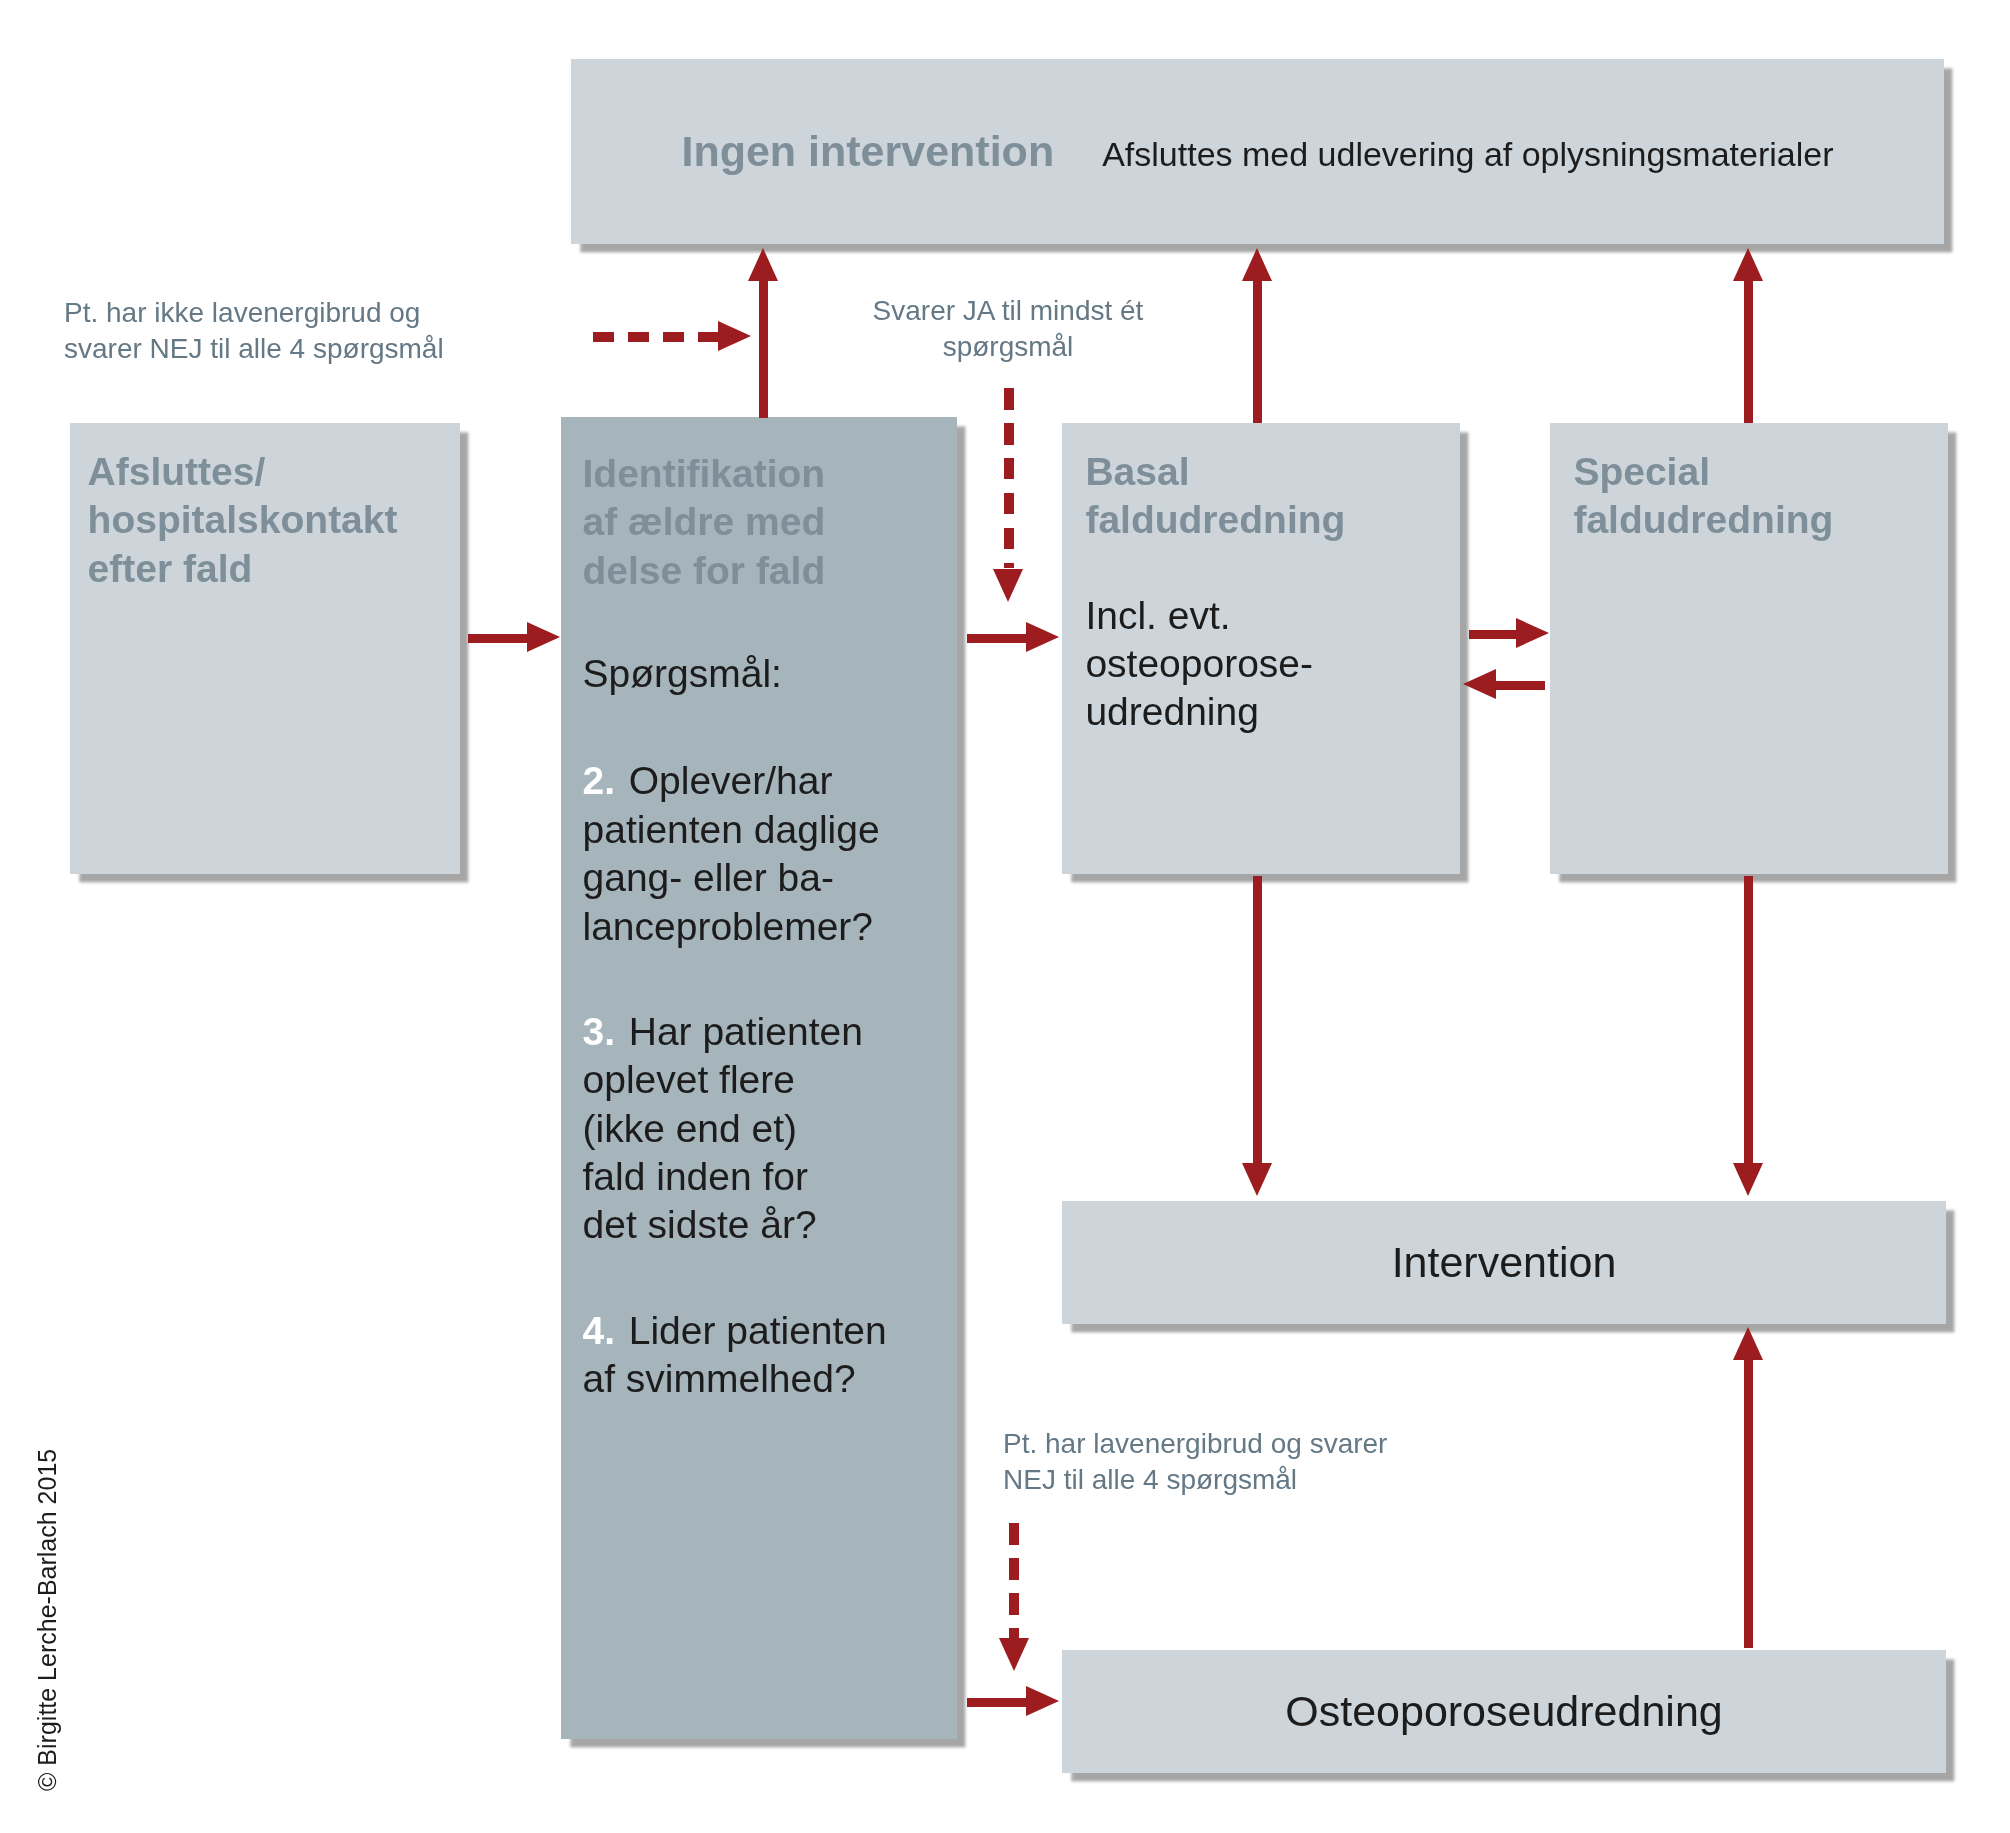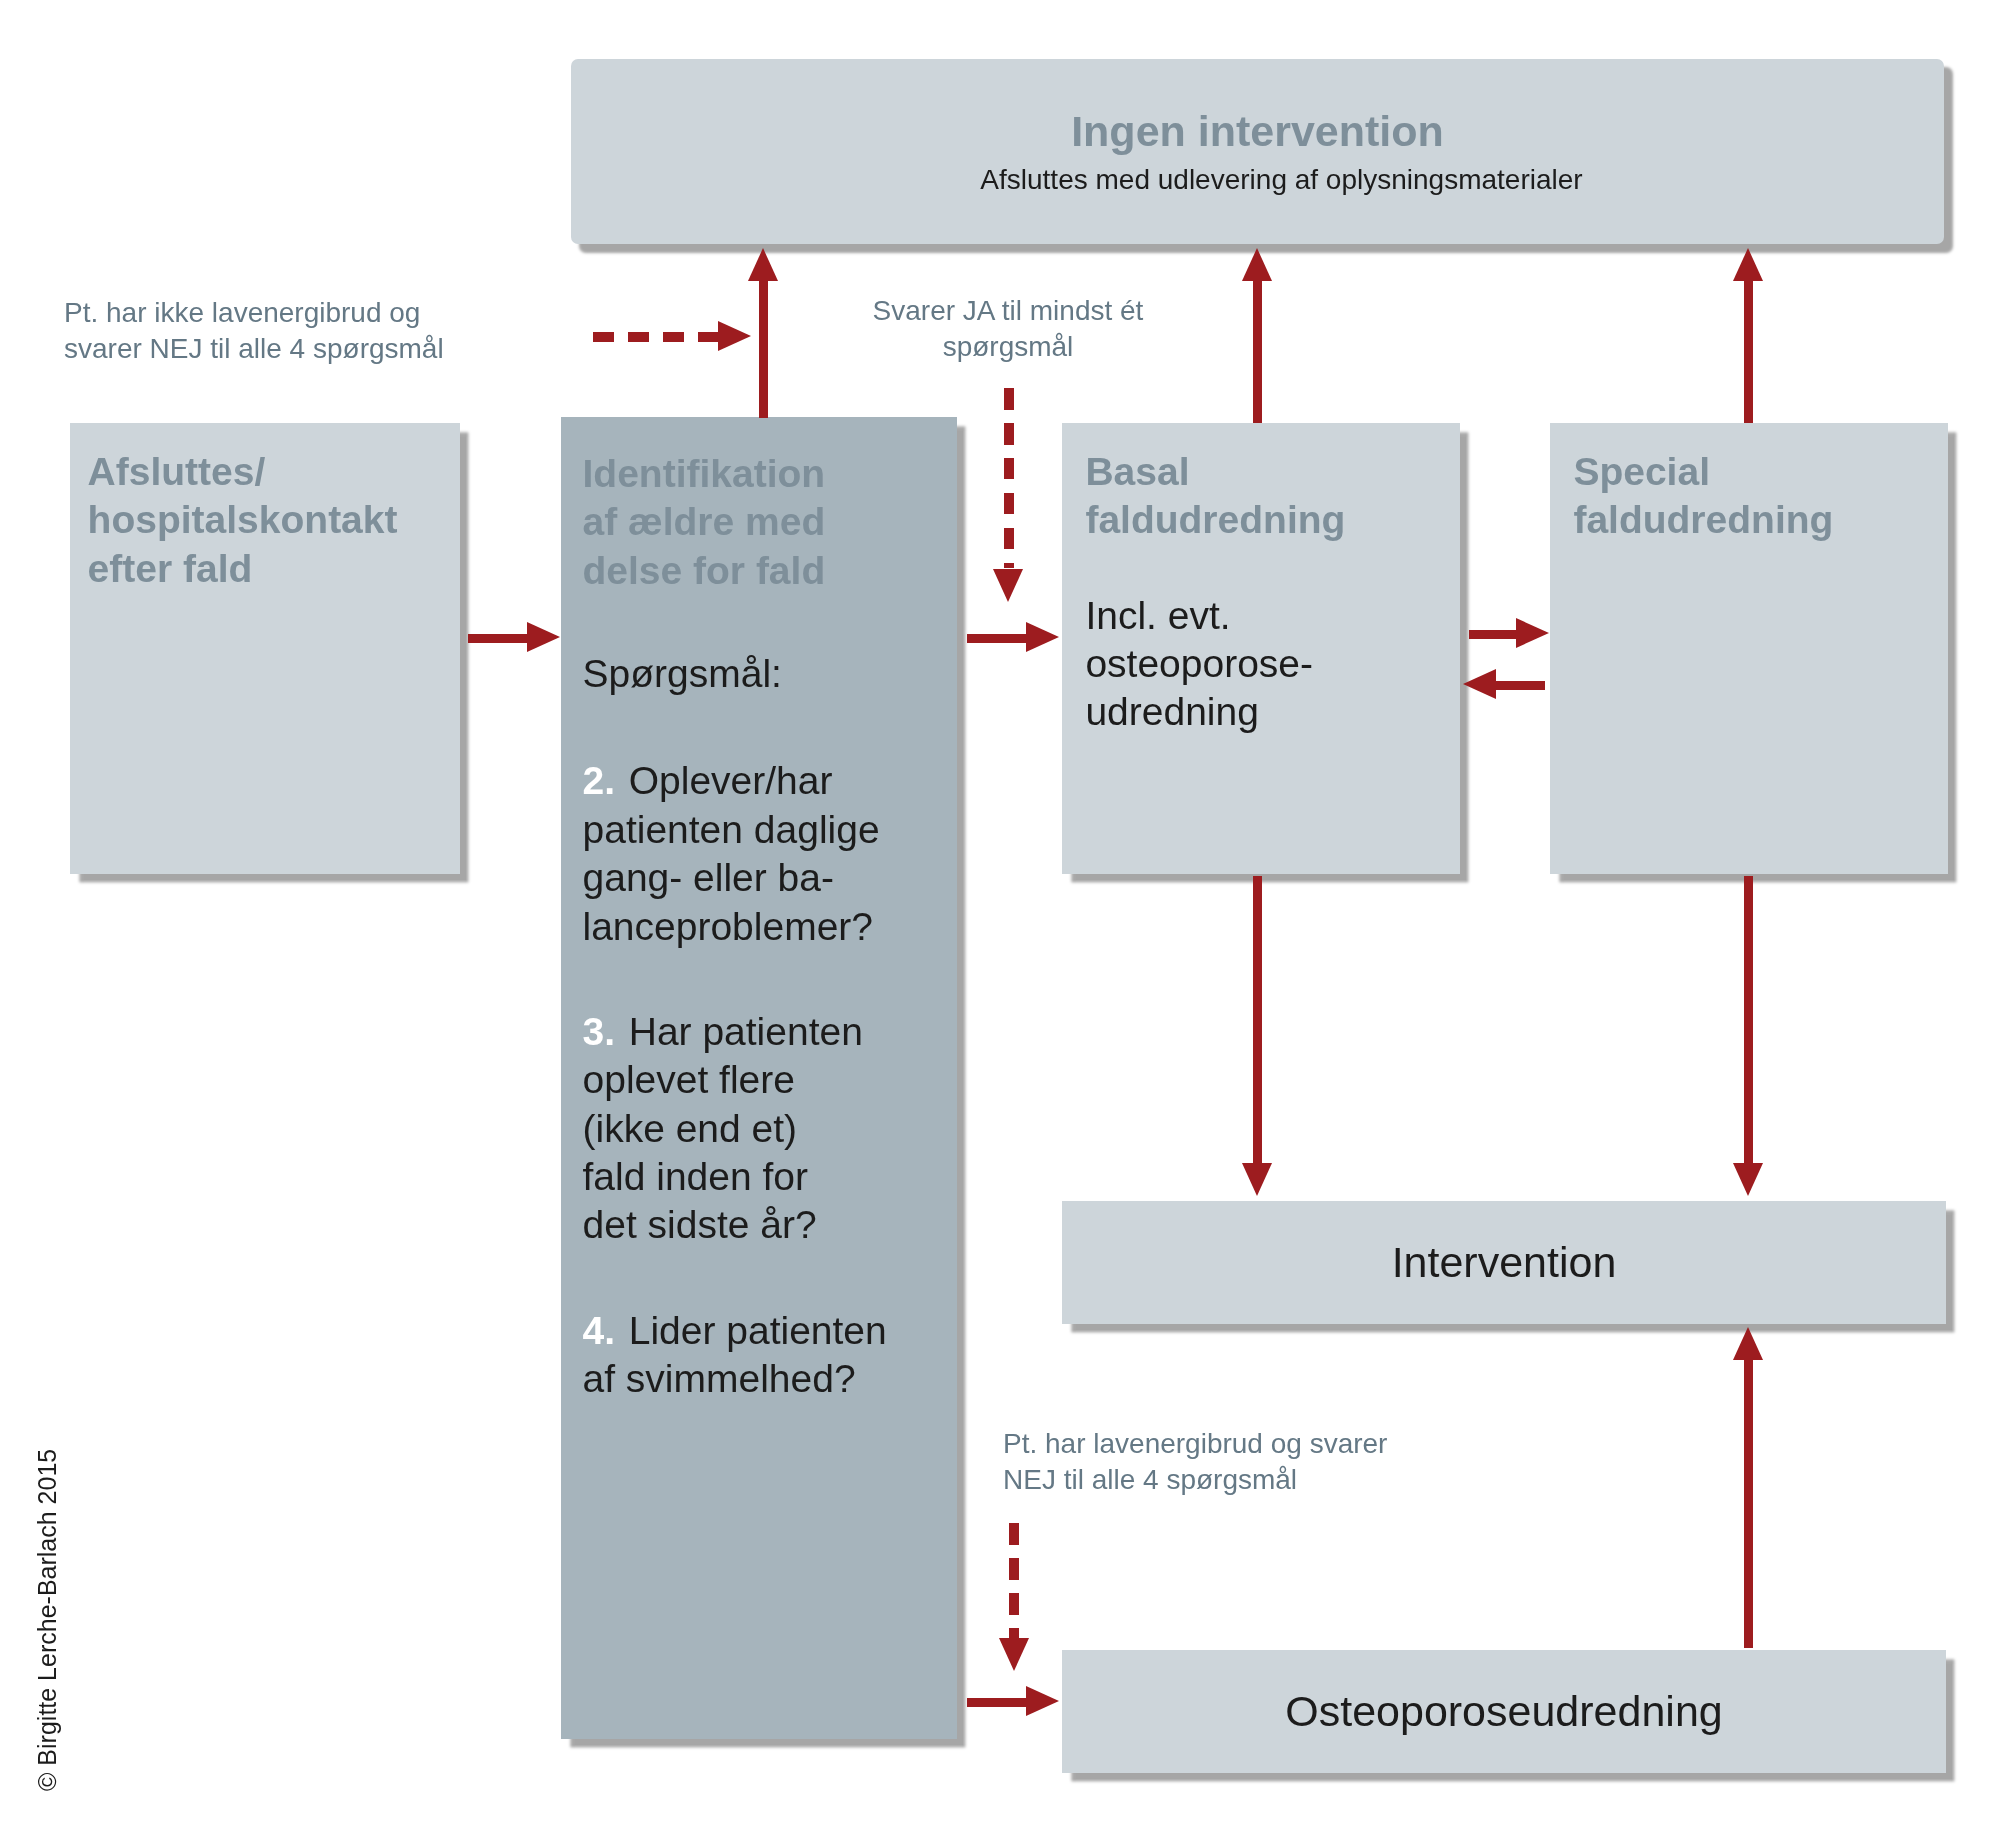--- a/index.html
+++ b/index.html
@@ -40,24 +40,24 @@
   .box-body {
     color: var(--text);
     font-size: 39px;
     line-height: 1.24;
     white-space: pre-line;
   }
 
   
   .top-box {
     left: 571px; top: 59px; width: 1373px; height: 185px;
-    display: flex; flex-direction: column; justify-content: center; align-items: center; border-radius: 7px;
+    display: flex; justify-content: center; align-items: center;
   }
   .top-box .t { font-size: 43px; font-weight: bold; color: var(--heading); line-height: 1.2; }
-  .top-box .s { font-size: 28px; color: var(--text); line-height: 1.2; margin-top: 5.9px; margin-left: 48px; }
+  .top-box .s { font-size: 34px; color: var(--text); line-height: 1.2; margin-top: 5.9px; margin-left: 48px; }
 
   
   .left-box { left: 70px; top: 423px; width: 390px; height: 451px; padding: 25px 17.6px; }
 
   
   .mid-box { left: 561px; top: 417px; width: 396px; height: 1322px; padding: 33px 21.5px; }
   .mid-box .box-title { margin-bottom: 55px; }
   .mid-box .intro { margin-bottom: 59px; }
   .question { margin-bottom: 57px; font-size: 39px; line-height: 1.24; color: var(--text); }
   .qnum { color: #ffffff; font-weight: bold; margin-right: 13.7px; }

